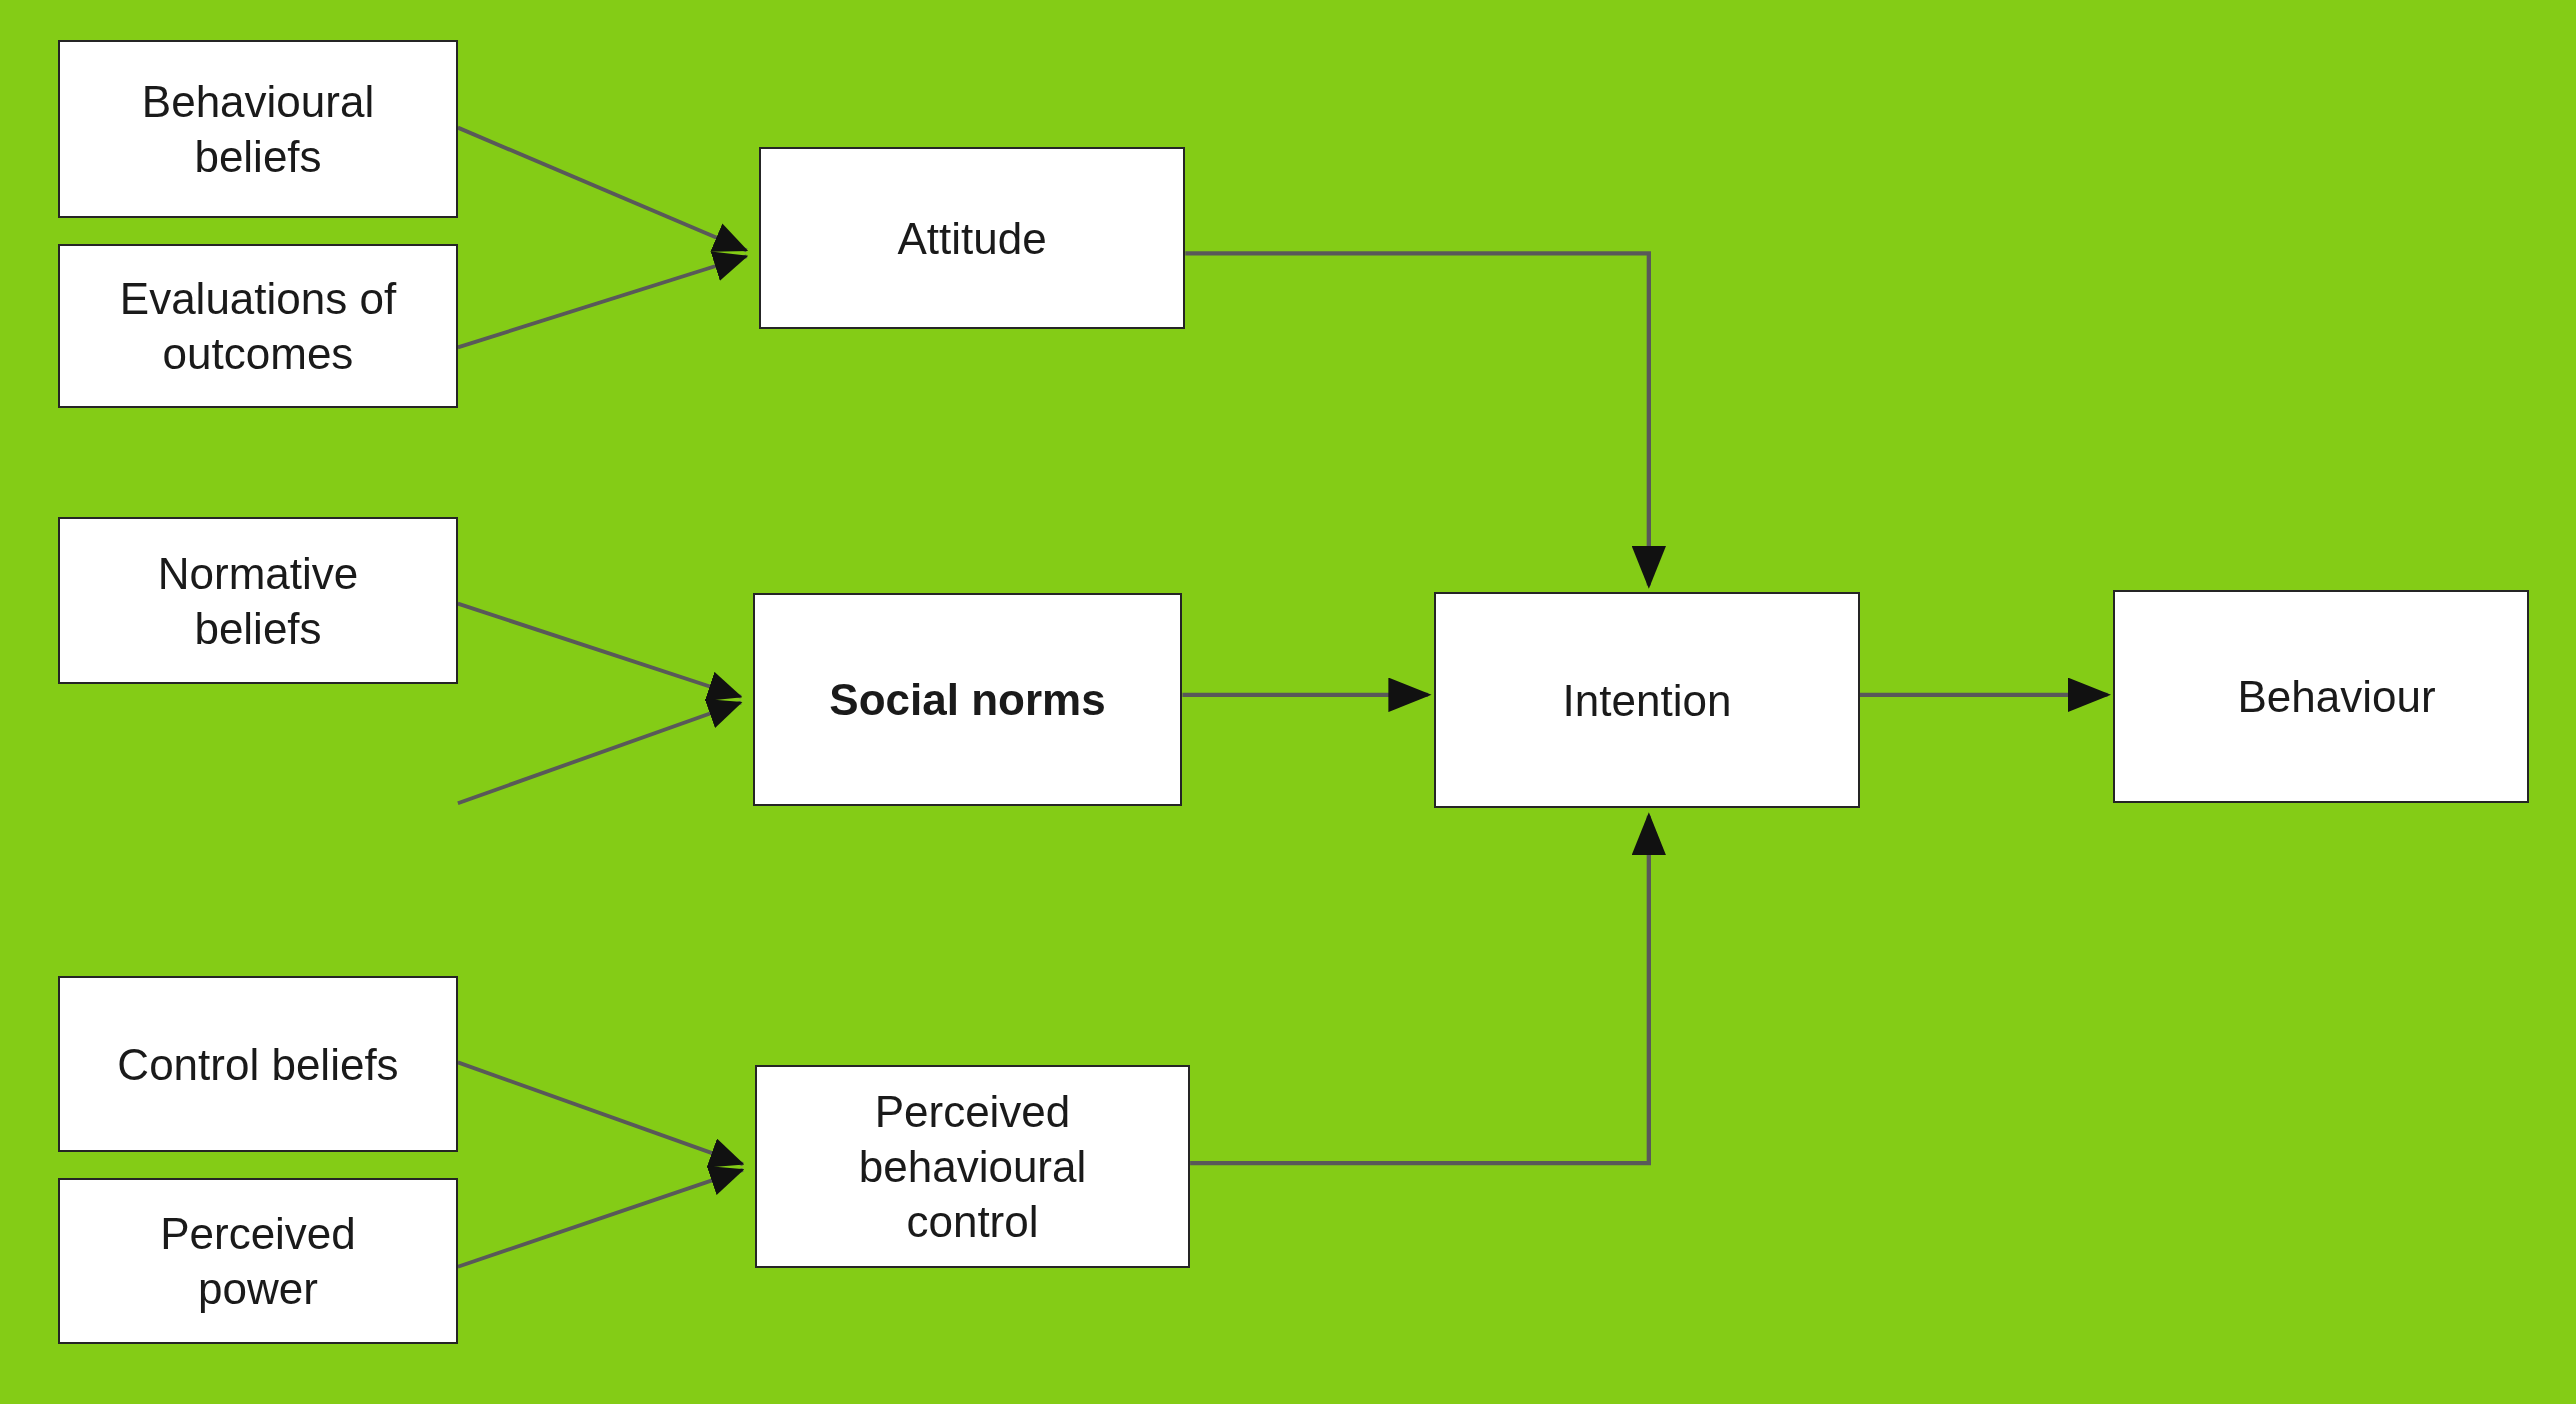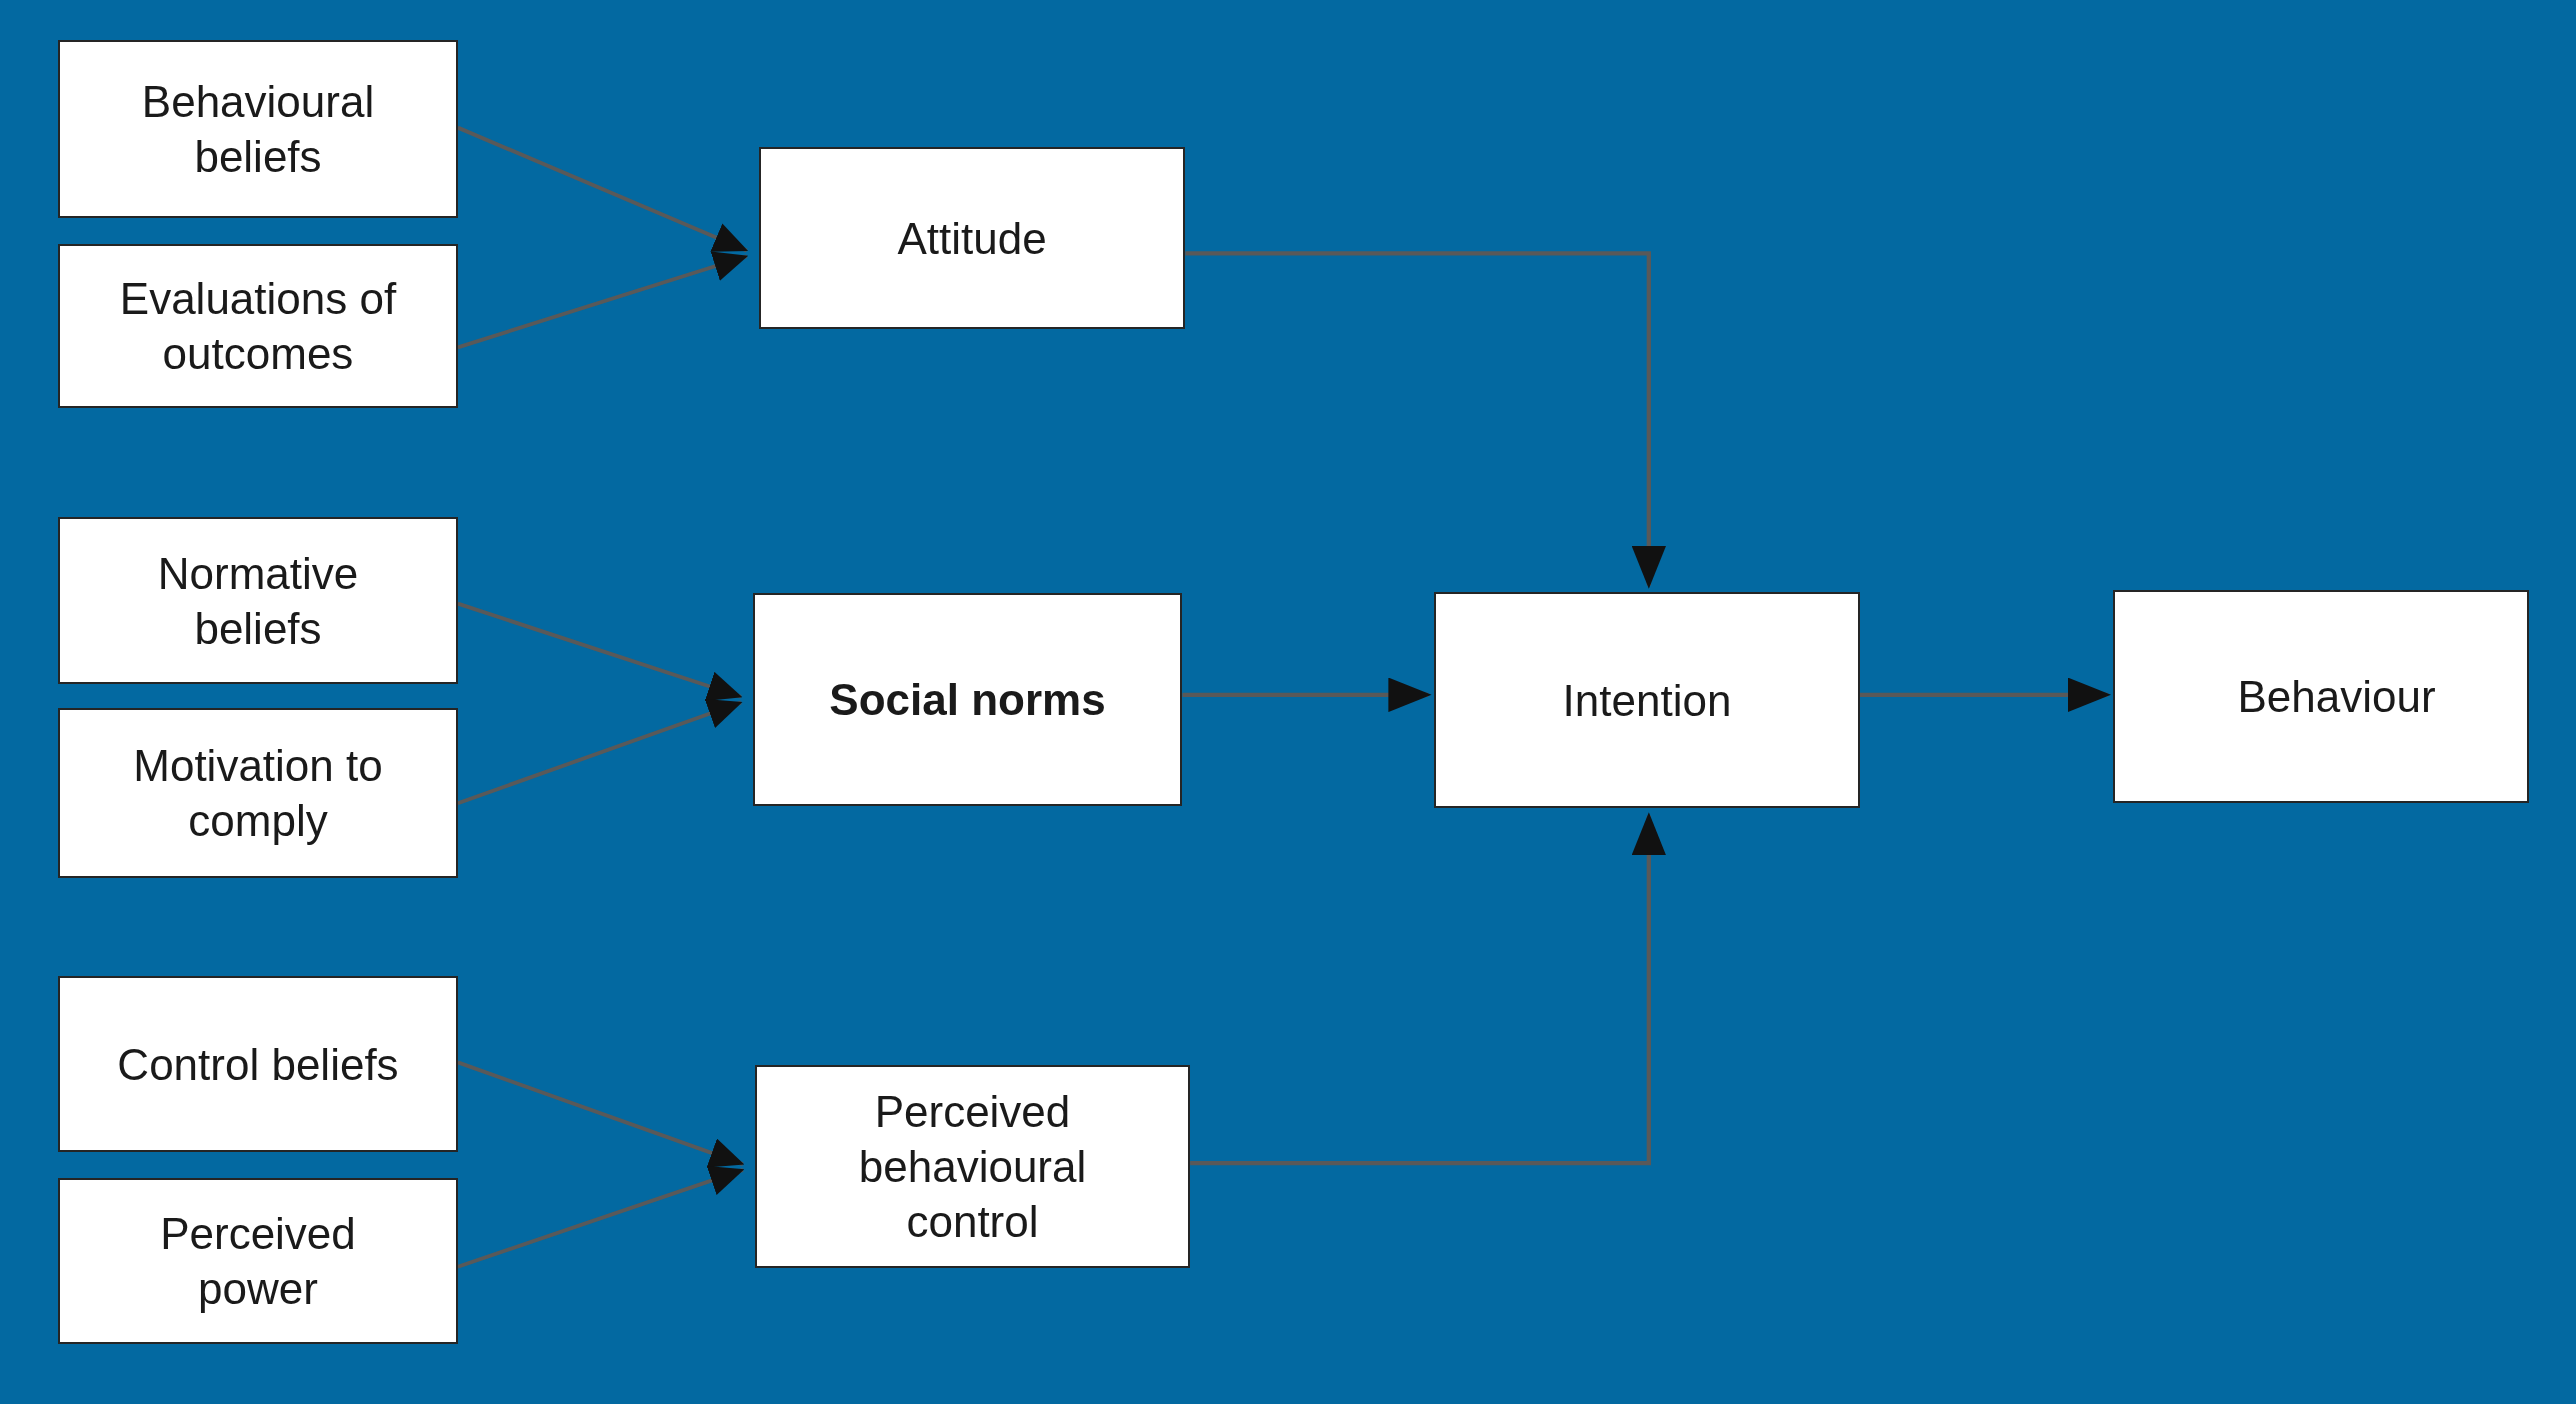--- a/index.html
+++ b/index.html
@@ -8,21 +8,21 @@
     padding: 0;
     background: #ffffff;
   }
   body {
     font-family: "Liberation Sans", sans-serif;
   }
   #canvas {
     position: relative;
     width: 2576px;
     height: 1404px;
-    background: #0369a1;
+    background: #84cc16;
     overflow: hidden;
   }
   .node {
     position: absolute;
     box-sizing: border-box;
     border: 2.9px solid #252525;
     background: #ffffff;
     display: flex;
     align-items: center;
     justify-content: center;
@@ -122,24 +122,20 @@
   <div class="node" id="node-evaluations-of-outcomes">
     <span class="node-label">Evaluations of
 outcomes</span>
   </div>
 
   <div class="node" id="node-normative-beliefs">
     <span class="node-label">Normative
 beliefs</span>
   </div>
 
-  <div class="node" id="node-motivation-to-comply">
-    <span class="node-label">Motivation to
-comply</span>
-  </div>
 
   <div class="node" id="node-control-beliefs">
     <span class="node-label">Control beliefs</span>
   </div>
 
   <div class="node" id="node-perceived-power">
     <span class="node-label">Perceived
 power</span>
   </div>
 

